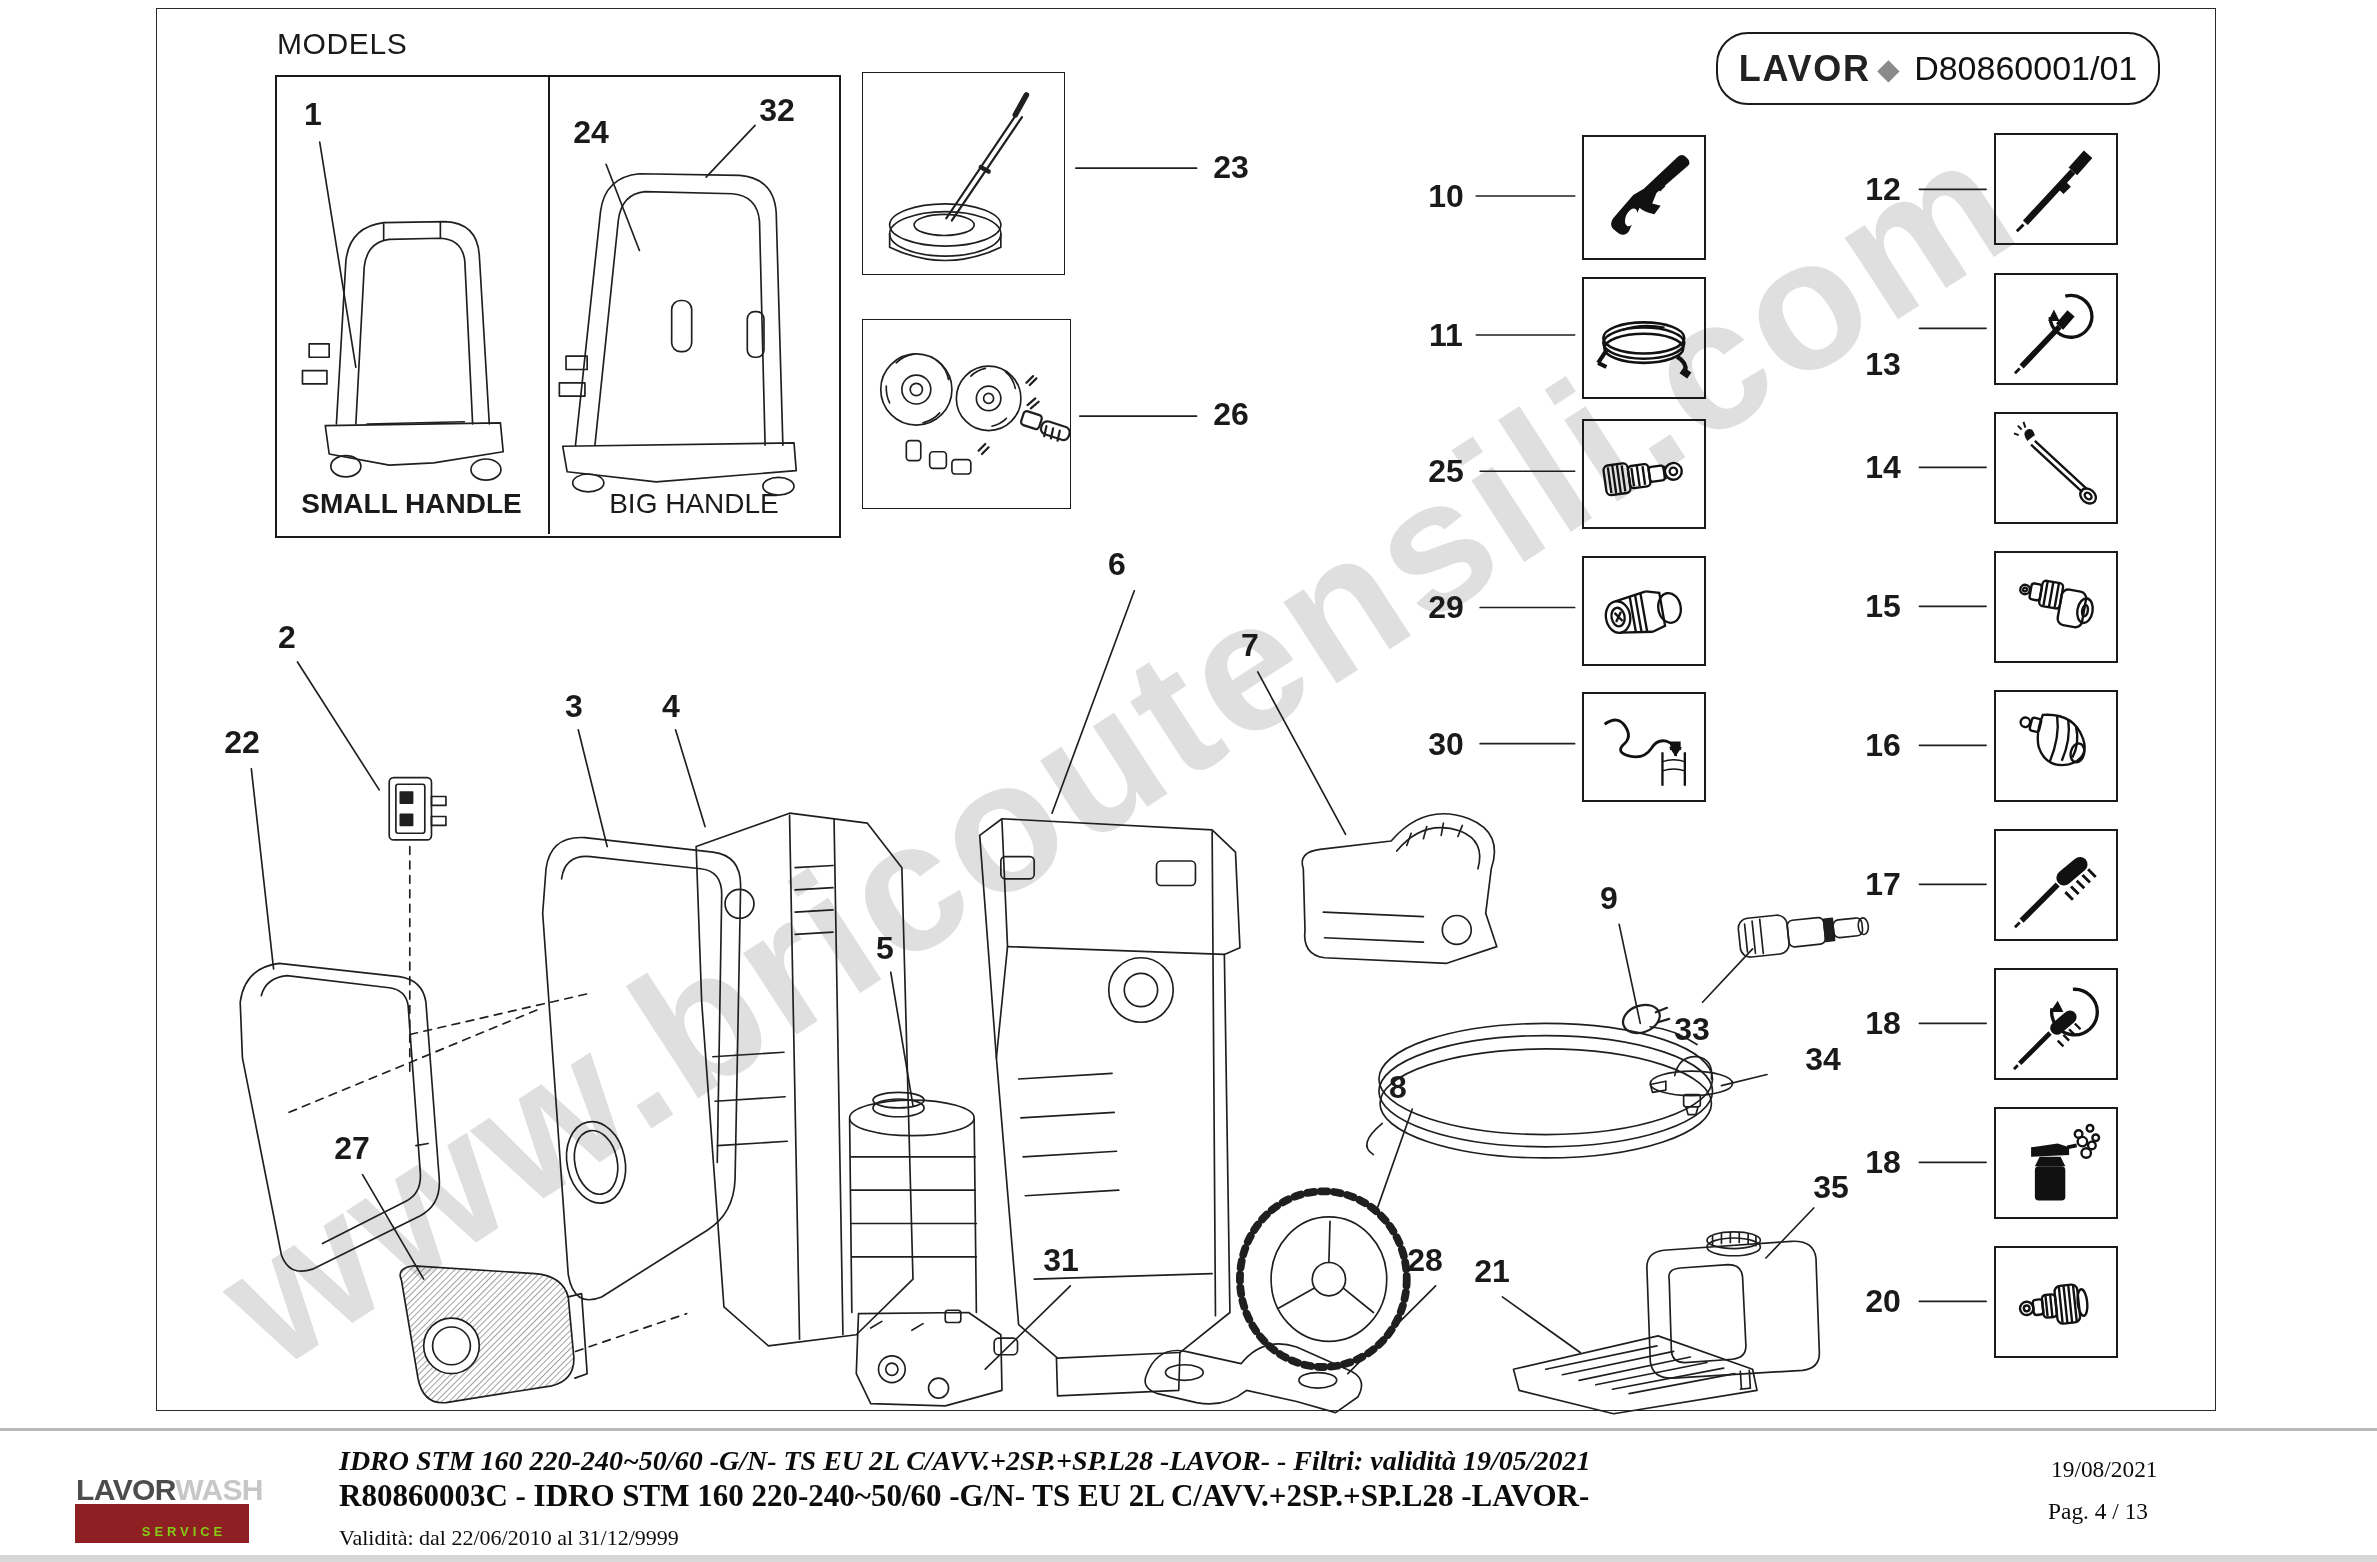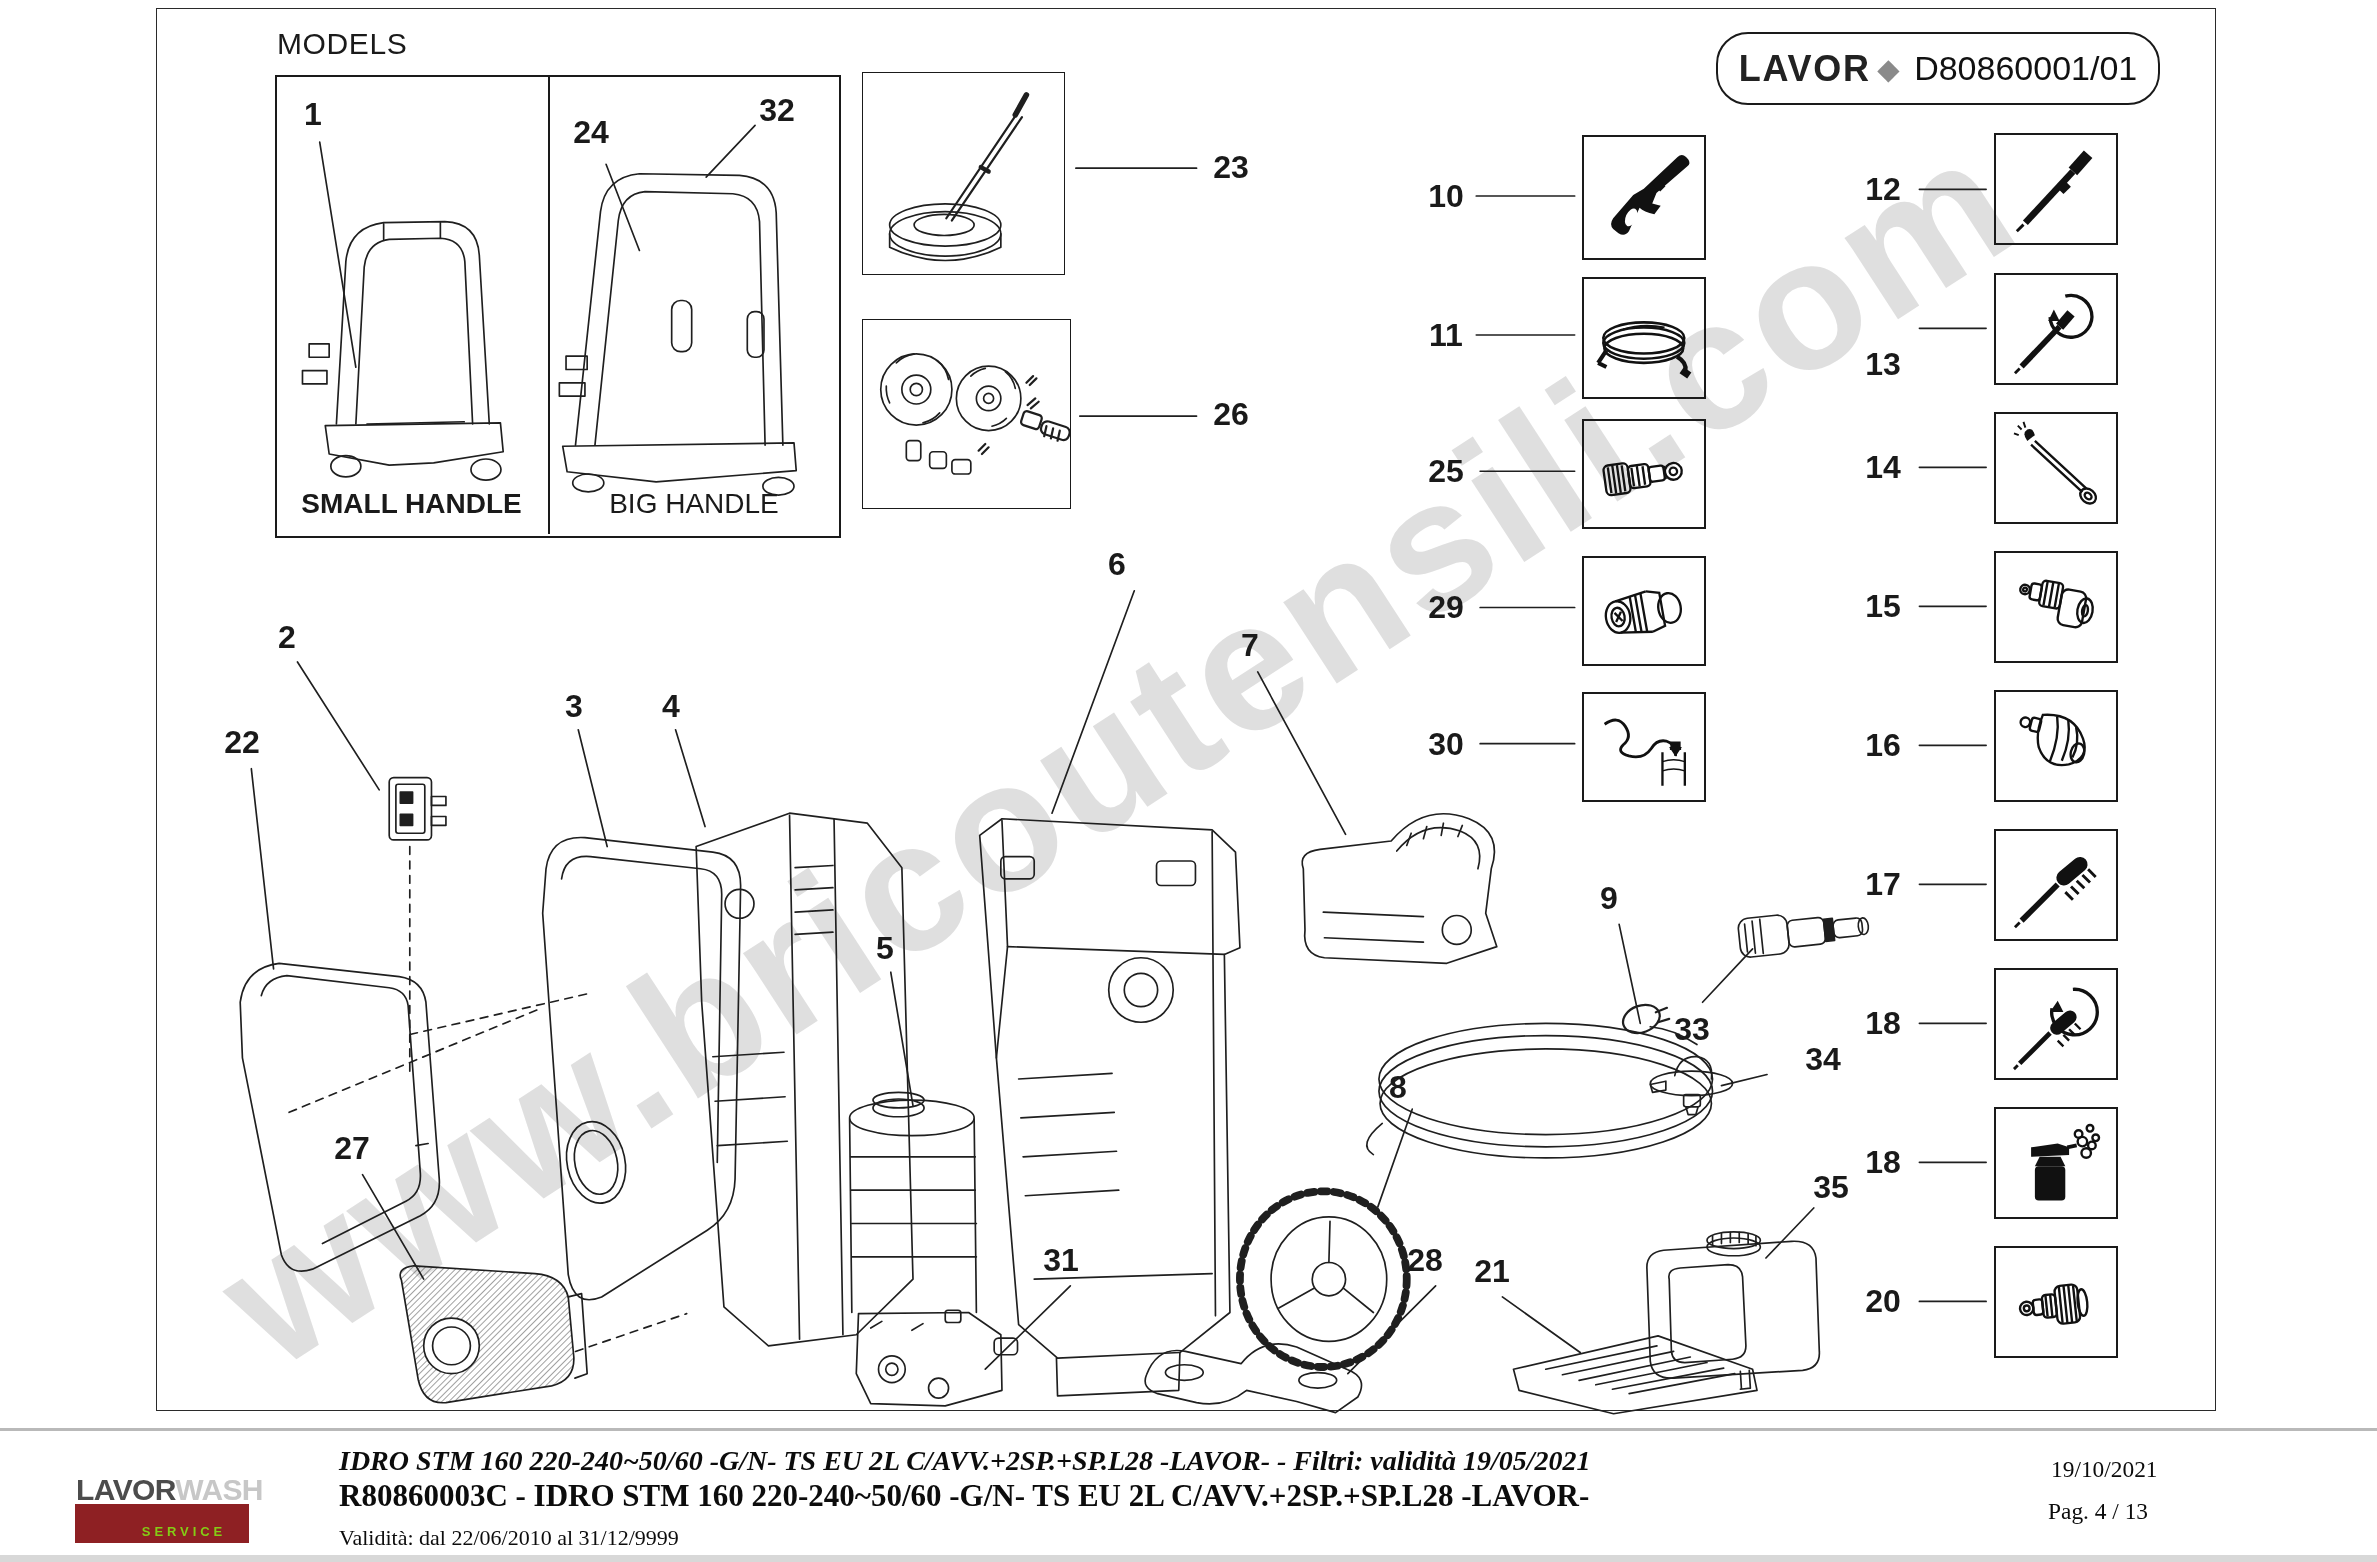--- a/index.html
+++ b/index.html
@@ -510,18 +510,18 @@
         <span class="dark">LAVOR</span><span class="light">WASH</span>
       </div>
       <div id="logo-red">
         <span id="logo-service">SERVICE</span>
       </div>
     </div>
 
     <div id="filters-line" class="abs footer-serif">IDRO STM 160 220-240~50/60 -G/N- TS EU 2L C/AVV.+2SP.+SP.L28 -LAVOR- - Filtri: validità 19/05/2021</div>
     <div id="main-line" class="abs footer-serif">R80860003C - IDRO STM 160 220-240~50/60 -G/N- TS EU 2L C/AVV.+2SP.+SP.L28 -LAVOR-</div>
     <div id="validity-line" class="abs footer-serif">Validità: dal 22/06/2010 al 31/12/9999</div>
-    <div id="footer-date" class="abs footer-serif">19/10/2021</div>
+    <div id="footer-date" class="abs footer-serif">19/08/2021</div>
     <div id="footer-page" class="abs footer-serif">Pag. 4 / 13</div>
   </div>
 
 </div>
 
 
 </body></html>

